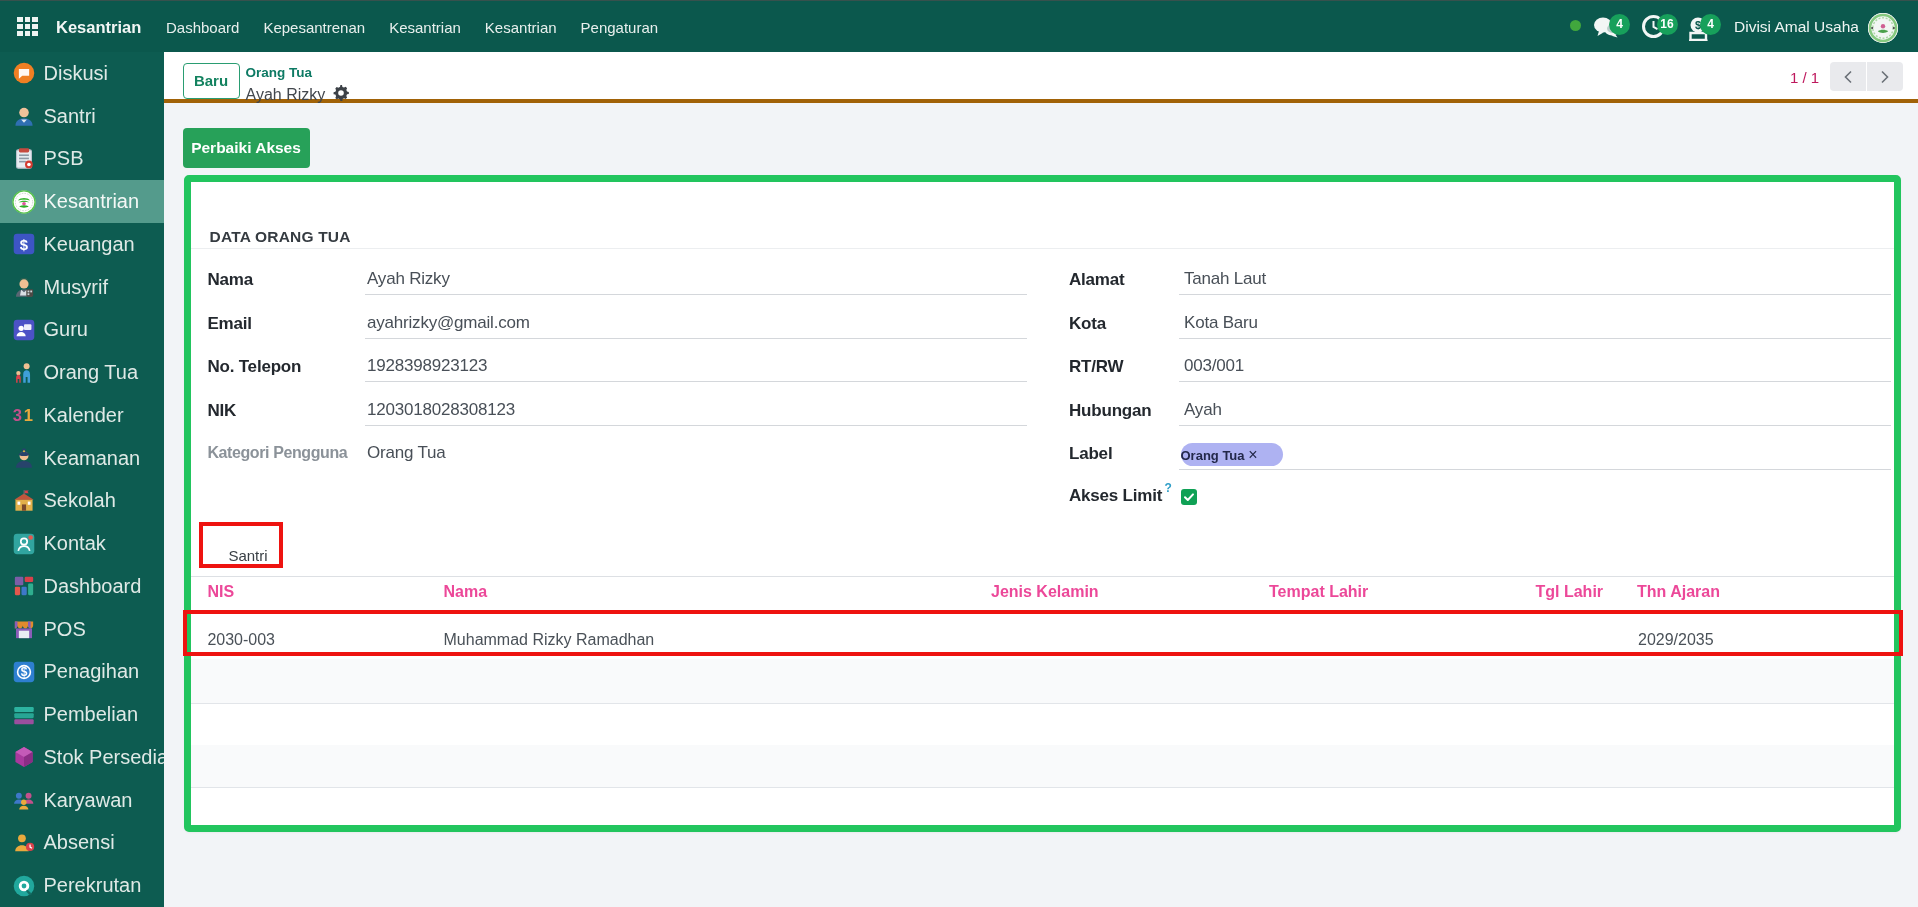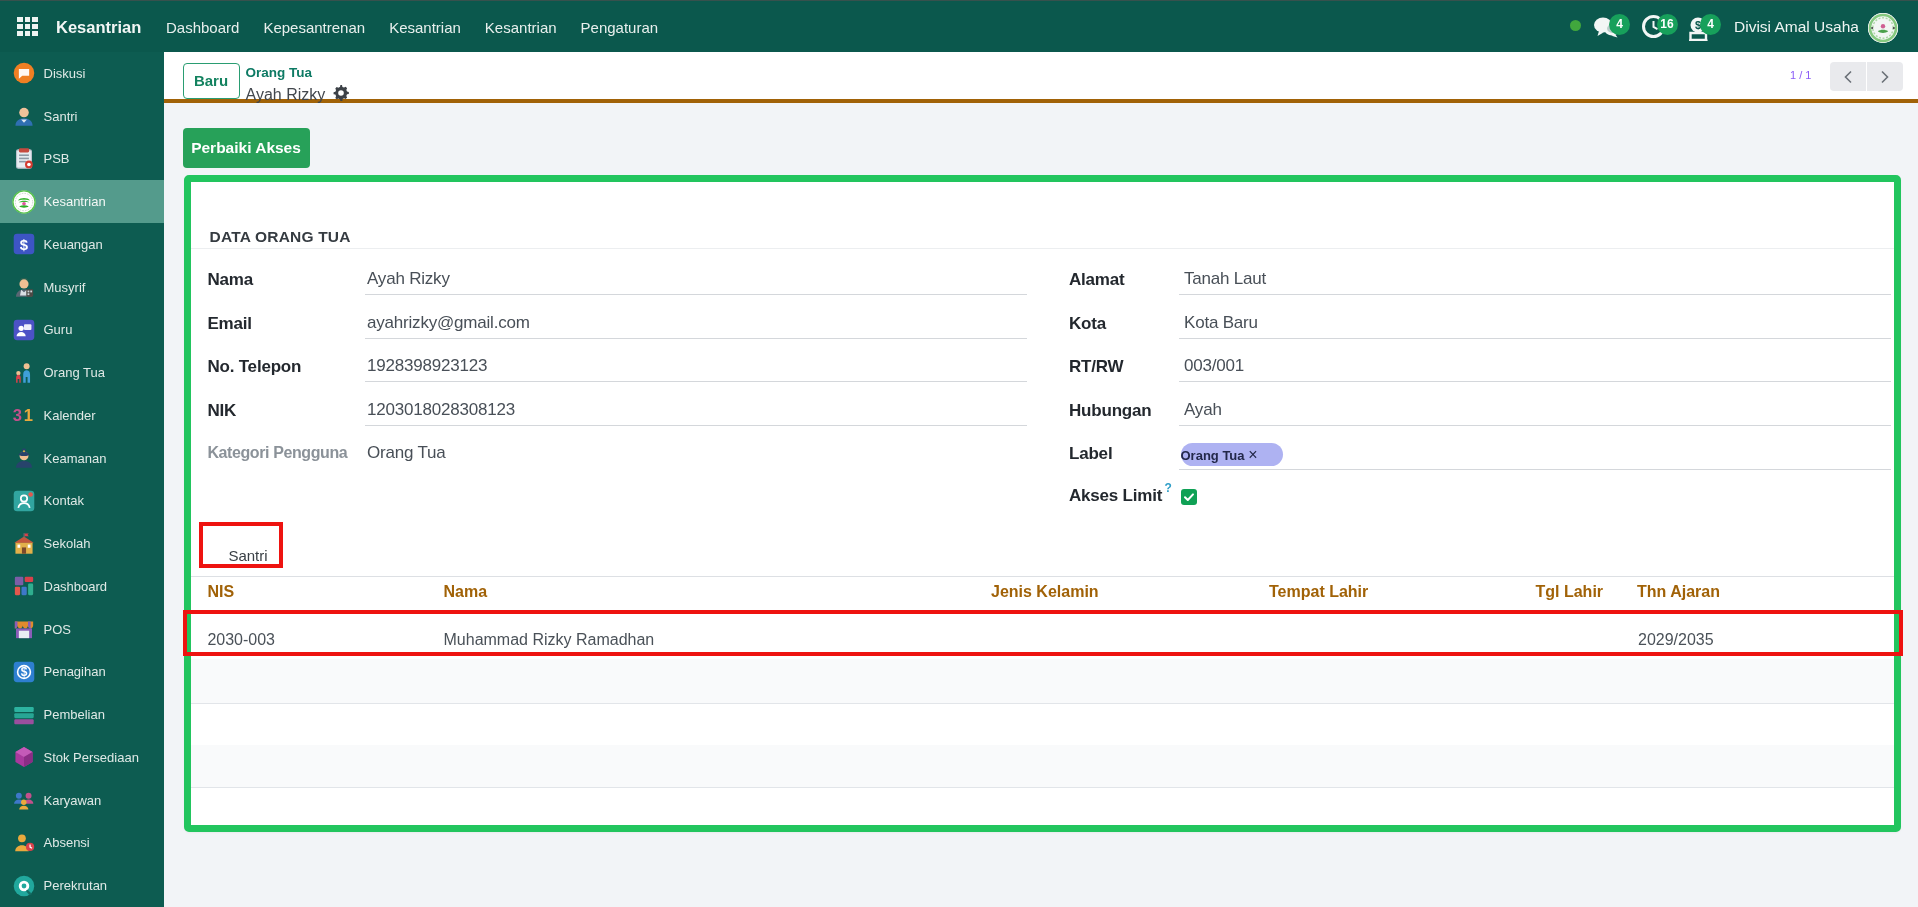--- a/index.html
+++ b/index.html
@@ -18,30 +18,30 @@
 .badge { position:absolute; background:#17a05b; color:#fff; font-size:12px; font-weight:700; border-radius:50%; text-align:center; z-index:3; }
 #divisi { position:absolute; left:1734px; top:0; height:52px; line-height:52px; font-size:15.5px; color:#eef4f2; }
 #avatar { position:absolute; left:1868px; top:12px; width:30px; height:30px; border-radius:50%; background:#fff; }
 
 
 #sidebar { position:absolute; left:0; top:52px; width:164px; height:855px; background:#0d5c51; }
 .sitem { height:42.75px; display:flex; align-items:center; padding-left:12px; }
 .sitem.active { background:#549b8c; }
 .sitem .ic { width:24px; height:24px; flex:0 0 24px; margin-right:7.5px; display:flex; align-items:center; justify-content:center; }
 .sitem .ic svg { width:24px; height:24px; }
-.sitem .lbl { color:#dfe9e6; font-size:13px; white-space:nowrap; }
+.sitem .lbl { color:#dfe9e6; font-size:20px; white-space:nowrap; }
 .sitem.active .lbl { color:#f4f8f6; }
 
 
 #main { position:absolute; left:164px; top:52px; width:1754px; height:855px; background:#f2f4f7; }
 #crumbbar { position:absolute; left:0; top:0; width:1754px; height:51px; background:#fff; border-bottom:4px solid #a16207; }
 #btn-baru { position:absolute; left:18.5px; top:10.5px; width:57px; height:36px; background:#fff; border:1px solid #2a9d72; border-radius:4px; color:#13825f; font-size:15px; font-weight:700; text-align:center; line-height:34px; }
 #bc-top { position:absolute; left:81.5px; top:13px; font-size:13.5px; font-weight:700; color:#0d7a64; }
 #bc-bottom { position:absolute; left:81.5px; top:32.5px; font-size:16px; color:#42474d; }
-#pag { position:absolute; left:1626px; top:17px; font-size:11px; color:#8b5cf6; }
+#pag { position:absolute; left:1626px; top:17px; font-size:15px; color:#be185d; }
 .chevbtn { position:absolute; top:9.5px; width:36px; height:29px; background:#e9eaed; color:#6a7077; text-align:center; line-height:29px; font-size:16px; }
 #chev-l { left:1665.5px; border-radius:4px 0 0 4px; }
 #chev-r { left:1702.5px; border-radius:0 4px 4px 0; }
 
 #btn-perbaiki { position:absolute; left:18.5px; top:76px; width:127px; height:40px; background:#27a159; border-radius:4px; color:#fff; font-size:15.5px; font-weight:700; text-align:center; line-height:40px; }
 
 
 #card { position:absolute; left:19.5px; top:123px; width:1717.5px; height:657px; background:#fff; border:7px solid #22c55e; border-radius:5px; box-shadow:0 1px 2px rgba(0,0,0,0.04); }
 
 #h-data { position:absolute; left:19px; top:46px; font-size:15.5px; font-weight:700; color:#353b41; letter-spacing:0.2px; }
@@ -50,21 +50,21 @@
 .flabel { position:absolute; font-size:17px; font-weight:700; color:#23282e; white-space:nowrap; letter-spacing:-0.2px; }
 .flabel.muted { color:#8b9299; font-weight:700; font-size:16px; letter-spacing:-0.4px; }
 .fval { position:absolute; font-size:17px; color:#484f57; white-space:nowrap; letter-spacing:-0.2px; }
 .fline { position:absolute; height:1px; background:#d4d7db; }
 
 
 #tab-santri { position:absolute; left:23.5px; top:354px; width:68px; height:39px; text-align:center; line-height:39px; font-size:15px; color:#3a4046; background:#fff; }
 #tabrule { position:absolute; left:0; top:393.5px; width:100%; height:1px; background:#dde0e4; }
 
 
-.th { position:absolute; font-size:16px; font-weight:700; color:#a16207; white-space:nowrap; }
+.th { position:absolute; font-size:16px; font-weight:700; color:#ec4899; white-space:nowrap; }
 .td { position:absolute; font-size:16px; color:#4a5158; white-space:nowrap; }
 .rowline { position:absolute; left:0; width:100%; height:1px; background:#e2e5e9; }
 .stripe { position:absolute; left:0; width:100%; background:#f9fafb; }
 
 
 .redbox { position:absolute; border:4px solid #ee1310; z-index:9; }
 </style>
 </head>
 <body>
 
@@ -235,41 +235,41 @@
           <path d="M5.8 7.2l4.7-3.8 4.7 3.8c0 1-1.5 1.6-4.7 1.6s-4.7-.6-4.7-1.6z" fill="#27436b"></path>
           <rect x="8.9" y="2.2" width="3.2" height="2" rx="0.6" fill="#27436b"></rect>
           <circle cx="10.5" cy="4.6" r="0.8" fill="#e9c63f"></circle>
         </svg>
   </span>
       <span class="lbl">Keamanan</span>
     </div>
   <div class="sitem">
       <span class="ic">
     <svg width="21" height="21" viewBox="0 0 21 21">
-          <rect x="1.5" y="1.5" width="18" height="18" rx="3" fill="#31a5a0"></rect>
-          <circle cx="10.5" cy="8.3" r="2.8" fill="none" stroke="#fff" stroke-width="1.5"></circle>
-          <path d="M5.5 16.5c0.6-2.8 2.6-4.2 5-4.2s4.4 1.4 5 4.2" fill="none" stroke="#fff" stroke-width="1.5"></path>
-          <circle cx="16.3" cy="4.8" r="2" fill="#e4584e"></circle>
-        </svg>
-  </span>
-      <span class="lbl">Kontak</span>
-    </div>
-  <div class="sitem">
-      <span class="ic">
-    <svg width="21" height="21" viewBox="0 0 21 21">
           <rect x="3" y="9" width="15" height="10" fill="#e2b04a"></rect>
           <path d="M2 9.5l8.5-5.5L19 9.5z" fill="#c2563c"></path>
           <rect x="8.7" y="13.5" width="3.6" height="5.5" fill="#7a4a2c"></rect>
           <rect x="4.8" y="11" width="2.4" height="2.8" fill="#fff"></rect>
           <rect x="13.8" y="11" width="2.4" height="2.8" fill="#fff"></rect>
           <rect x="10.1" y="1" width="1" height="4" fill="#6b6f74"></rect>
           <path d="M11.1 1.3h3.6l-1.1 1.2 1.1 1.2h-3.6z" fill="#d8414b"></path>
         </svg>
   </span>
       <span class="lbl">Sekolah</span>
+    </div>
+  <div class="sitem">
+      <span class="ic">
+    <svg width="21" height="21" viewBox="0 0 21 21">
+          <rect x="1.5" y="1.5" width="18" height="18" rx="3" fill="#31a5a0"></rect>
+          <circle cx="10.5" cy="8.3" r="2.8" fill="none" stroke="#fff" stroke-width="1.5"></circle>
+          <path d="M5.5 16.5c0.6-2.8 2.6-4.2 5-4.2s4.4 1.4 5 4.2" fill="none" stroke="#fff" stroke-width="1.5"></path>
+          <circle cx="16.3" cy="4.8" r="2" fill="#e4584e"></circle>
+        </svg>
+  </span>
+      <span class="lbl">Kontak</span>
     </div>
   <div class="sitem">
       <span class="ic">
     <svg width="21" height="21" viewBox="0 0 21 21">
           <rect x="2.5" y="2.5" width="7.4" height="7.4" rx="1" fill="#7b5ea7"></rect>
           <rect x="11.1" y="2.5" width="7.4" height="4.6" rx="1" fill="#d8414b"></rect>
           <rect x="2.5" y="11.1" width="4.6" height="7.4" rx="1" fill="#e4574d"></rect>
           <rect x="8.3" y="11.1" width="4.6" height="7.4" rx="1" fill="#3e78c9"></rect>
           <rect x="14.1" y="8.3" width="4.4" height="10.2" rx="1" fill="#2fae8f"></rect>
         </svg>

